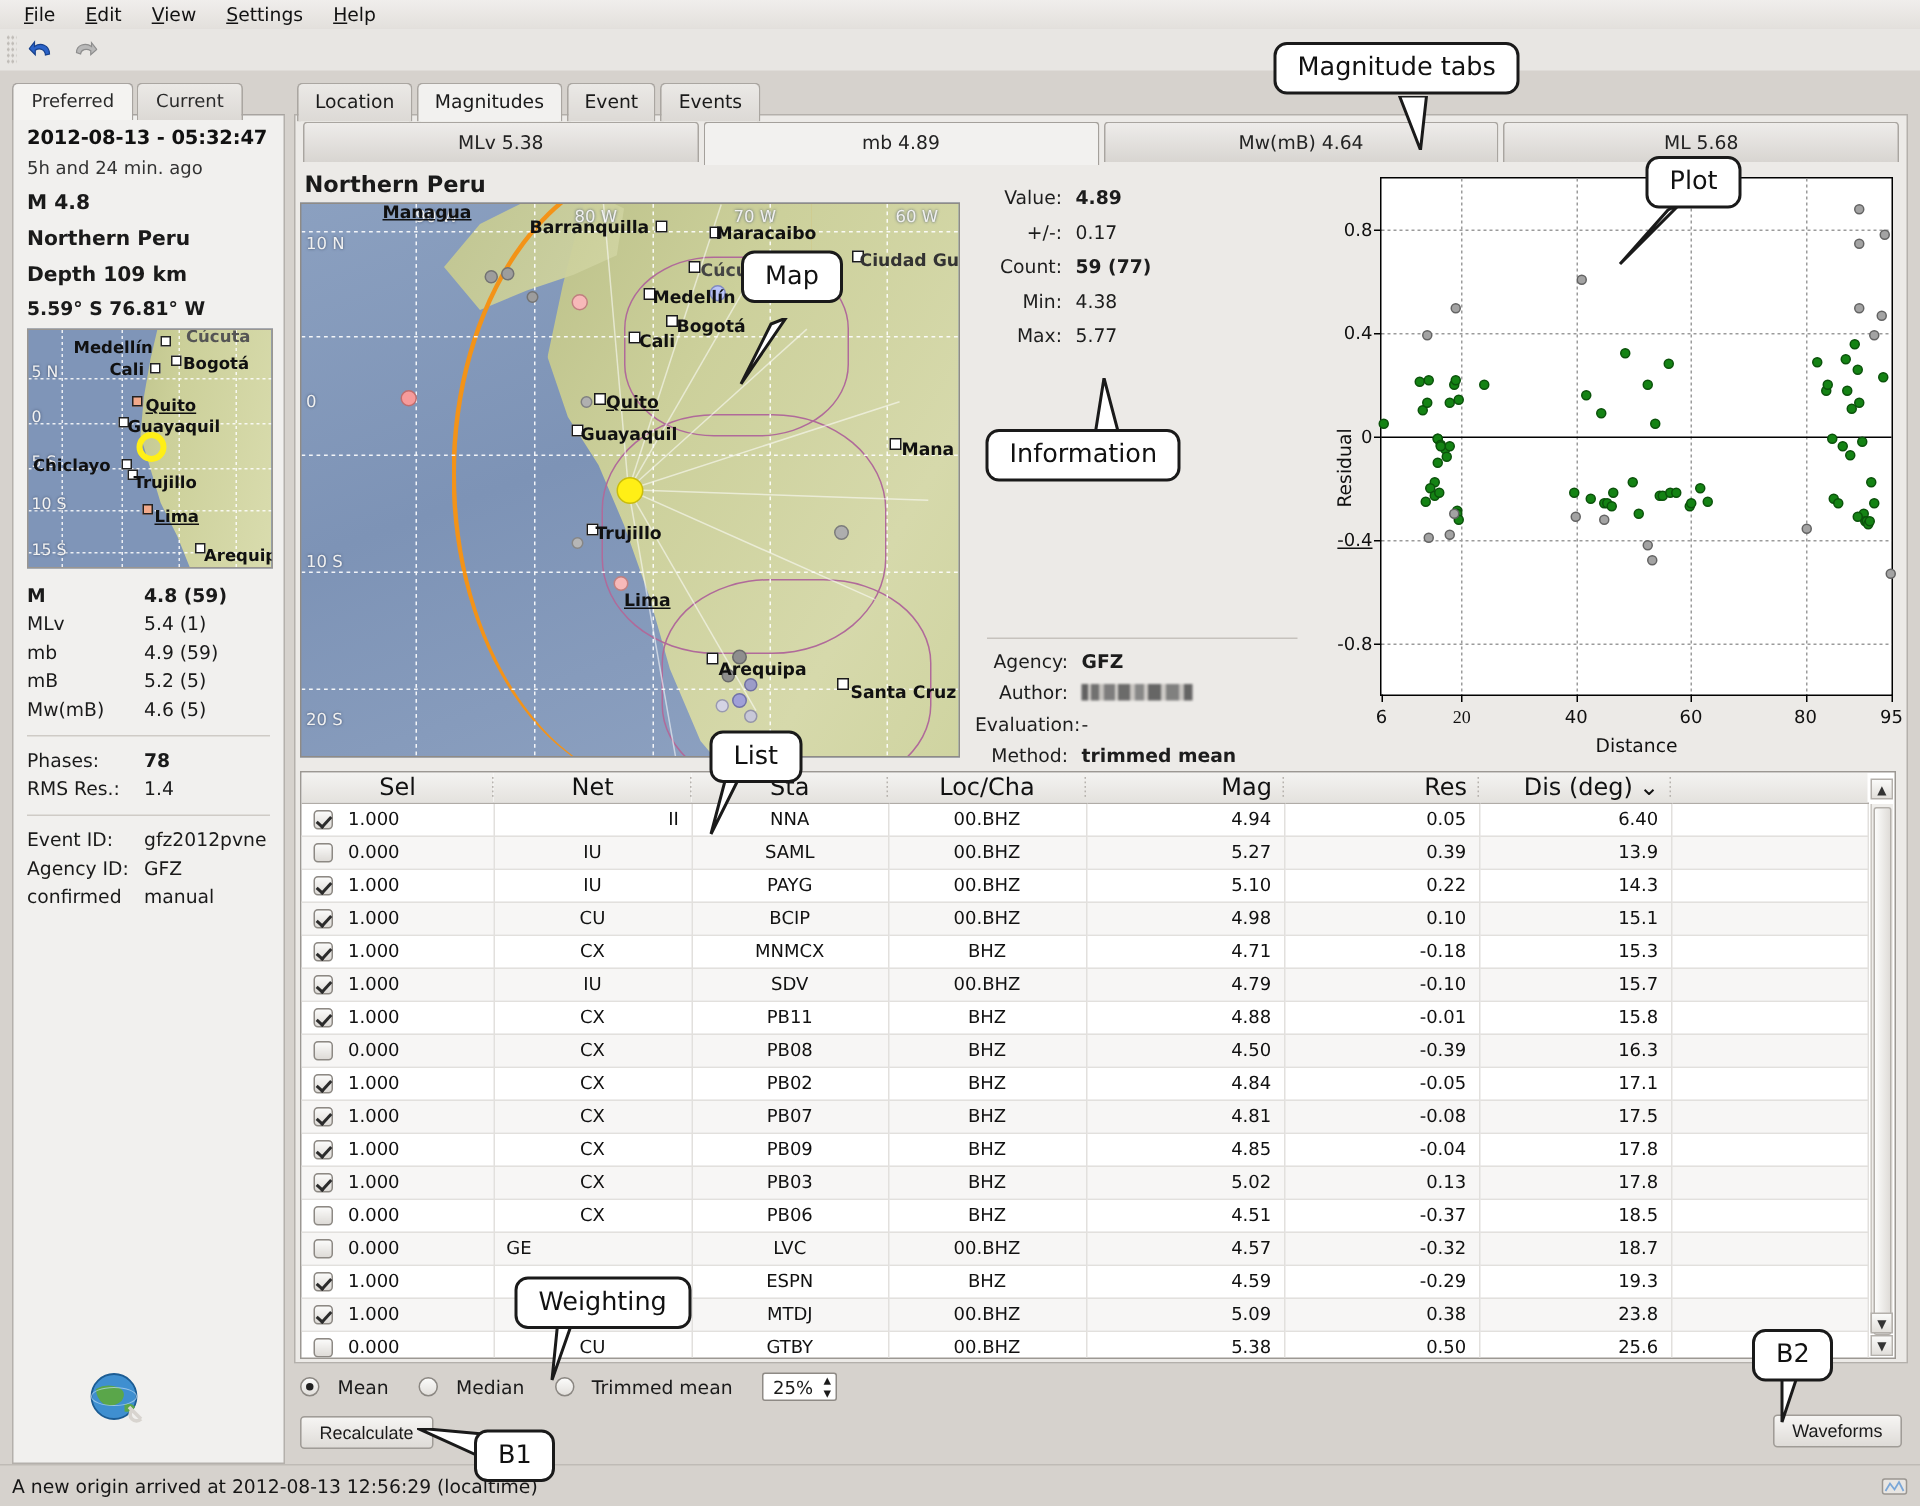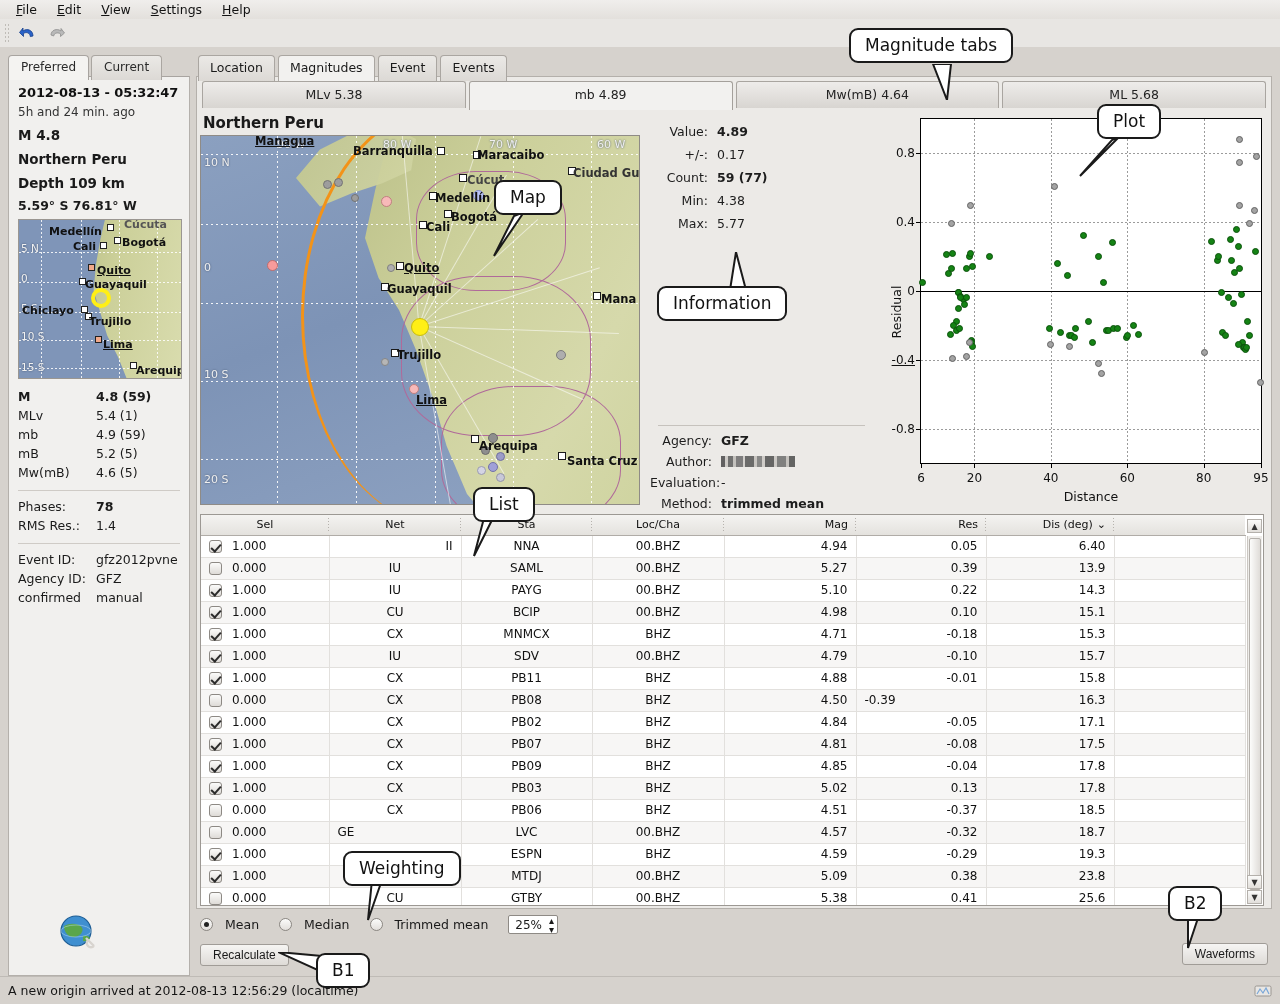--- a/index.html
+++ b/index.html
@@ -239,21 +239,21 @@
             text-align: center; font-size: 12.5px; color: #111; }
 
   
   .table-wrap {
     position: absolute; left: 200px; top: 514px; width: 1064px; height: 392px;
     background: #fff; border: 1px solid #9c9893; overflow: hidden;
   }
   table.tbl { width: 1044px; border-collapse: collapse; table-layout: fixed; font-size: 12px; }
   table.tbl th {
     background: linear-gradient(#f4f3f1,#e4e2de);
-    font-weight: normal; font-size: 11px; color: #111;
+    font-weight: normal; font-size: 16px; color: #111;
     height: 20px; border-bottom: 1px solid #b0aca7;
     padding: 0 8px; position: relative;
   }
   table.tbl th .sep { position: absolute; right: 0; top: 3px; bottom: 3px; width:1px;
     background-image: linear-gradient(180deg,#b6b2ad 50%, transparent 50%);
     background-size: 1px 3px; }
   table.tbl td {
     height: 22px; border-bottom: 1px solid #e2e0dd; border-right: 1px solid #e2e0dd;
     padding: 0 8px; color: #111; font-size: 12px;
   }
@@ -629,21 +629,21 @@
         <div class="ytick-mark" style="top: 172px;"></div>
         <div class="gl-h" style="top: 240.8px;"></div>
         <div class="ytick" style="top: 240.8px; text-decoration: underline;">-0.4</div>
         <div class="ytick-mark" style="top: 240.8px;"></div>
         <div class="gl-h" style="top: 309.6px;"></div>
         <div class="ytick" style="top: 309.6px;">-0.8</div>
         <div class="ytick-mark" style="top: 309.6px;"></div>
         <div class="xtick" style="left: 0px;">6</div>
         <div class="xtick-mark" style="left: 0px;"></div>
         <div class="gl-v" style="left: 53.4831px;"></div>
-        <div class="xtick" style="left: 53.4831px;">20</div>
+        <div class="xtick" style="left: 53.4831px; font-family: Liberation Serif, serif;">20</div>
         <div class="xtick-mark" style="left: 53.4831px;"></div>
         <div class="gl-v" style="left: 129.888px;"></div>
         <div class="xtick" style="left: 129.888px;">40</div>
         <div class="xtick-mark" style="left: 129.888px;"></div>
         <div class="gl-v" style="left: 206.292px;"></div>
         <div class="xtick" style="left: 206.292px;">60</div>
         <div class="xtick-mark" style="left: 206.292px;"></div>
         <div class="gl-v" style="left: 282.697px;"></div>
         <div class="xtick" style="left: 282.697px;">80</div>
         <div class="xtick-mark" style="left: 282.697px;"></div>
@@ -868,21 +868,21 @@
             <td>
               <span class="sel-cell">
                 <span class="chk"></span>
                 <span>0.000</span>
               </span>
             </td>
             <td style="text-align:center">CX</td>
             <td style="text-align:center">PB08</td>
             <td style="text-align:center">BHZ</td>
             <td style="text-align:right">4.50</td>
-            <td style="">-0.39</td>
+            <td style="text-align:right">-0.39</td>
             <td style="text-align:right">16.3</td>
             <td></td>
           </tr>
           <tr>
             <td>
               <span class="sel-cell">
                 <span class="chk on"></span>
                 <span>1.000</span>
               </span>
             </td>
@@ -1003,21 +1003,21 @@
             <td>
               <span class="sel-cell">
                 <span class="chk"></span>
                 <span>0.000</span>
               </span>
             </td>
             <td style="text-align:center">CU</td>
             <td style="text-align:center">GTBY</td>
             <td style="text-align:center">00.BHZ</td>
             <td style="text-align:right">5.38</td>
-            <td style="text-align:right">0.41</td>
+            <td style="text-align:right">0.50</td>
             <td style="text-align:right">25.6</td>
             <td></td>
           </tr>
         </tbody>
   </table>
   <div class="vscroll">
     <div class="thumb"></div>
   </div>
   <div class="sb-arrow" style="top:4px;">▲</div>
   <div class="sb-arrow" style="bottom:16px;">▼</div>
@@ -1057,21 +1057,21 @@
 <div class="callout" style="left:849px; top:28px">Magnitude tabs</div>
 <svg class="co-tail" style="left:925px; top:64px" width="40" height="36">
   <path d="M8 0 L22 36 L26 0 Z" fill="#fff" stroke="#1a1a1a" stroke-width="2"></path>
 </svg>
 
 <div class="callout" style="left:1097px; top:104px">Plot</div>
 <svg class="co-tail" style="left:1078px; top:136px" width="46" height="42">
   <path d="M42 0 L2 40 L34 4 Z" fill="#fff" stroke="#1a1a1a" stroke-width="2"></path>
 </svg>
 
-<div class="callout" style="left:494px; top:180px">Map</div>
+<div class="callout" style="left:494px; top:167px">Map</div>
 <svg class="co-tail" style="left:490px; top:212px" width="46" height="46">
   <path d="M34 0 L4 44 L24 4 Z" fill="#fff" stroke="#1a1a1a" stroke-width="2"></path>
 </svg>
 
 <div class="callout" style="left:657px; top:286px">Information</div>
 <svg class="co-tail" style="left:722px; top:252px" width="40" height="40">
   <path d="M8 38 L14 0 L24 38 Z" fill="#fff" stroke="#1a1a1a" stroke-width="2"></path>
 </svg>
 
 <div class="callout" style="left:473px; top:487px">List</div>

